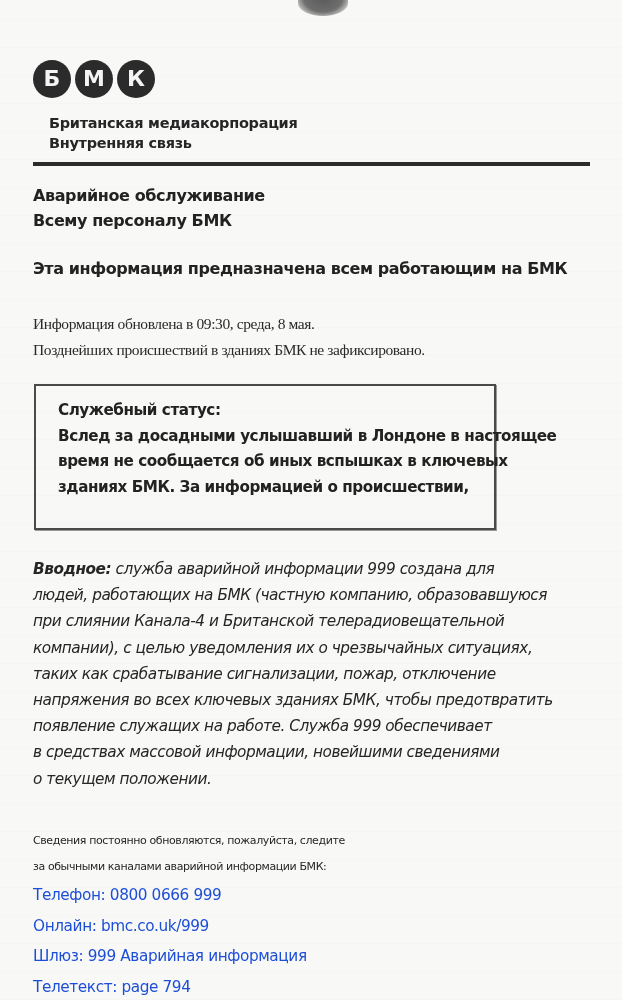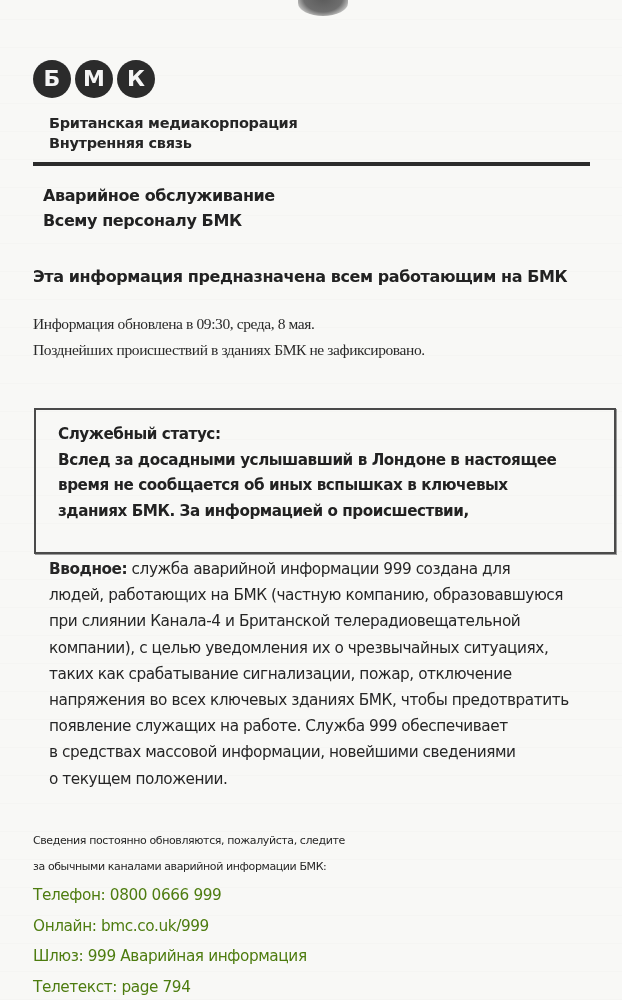--- a/index.html
+++ b/index.html
@@ -34,46 +34,45 @@
       display: flex; align-items: center; justify-content: center;
       font-family: "DejaVu Sans", sans-serif;
       font-weight: bold; font-size: 22px; line-height: 1;
     }
 
     .org-block { position: absolute; left: 16px; top: 113px; }
     .org-line { font-size: 14.5px; font-weight: bold; line-height: 20px; letter-spacing: -0.3px; color: #262626; }
 
     .rule { position: absolute; left: 0; top: 162px; width: 557px; height: 4px; background: #2c2c2c; }
 
-    .heading-block { position: absolute; left: 10px; top: 183px; }
+    .heading-block { position: absolute; left: 0; top: 183px; }
     .heading-line { font-size: 16px; font-weight: bold; line-height: 25px; letter-spacing: -0.4px; color: #222; }
 
-    .audience { position: absolute; left: 0; top: 267px; font-size: 16px; font-weight: bold; letter-spacing: -0.4px; color: #222; white-space: nowrap; }
+    .audience { position: absolute; left: 0; top: 259px; font-size: 16px; font-weight: bold; letter-spacing: -0.4px; color: #222; white-space: nowrap; }
 
     .updated-block { position: absolute; left: 0; top: 311px; font-family: Liberation Serif, serif; }
     .updated-line { font-size: 15.5px; line-height: 26px; letter-spacing: -0.4px; color: #2a2a2a; white-space: nowrap; }
 
     .status-box {
       position: absolute; left: 1px; top: 384px;
-      width: 582px; height: 146px;
+      width: 462px; height: 146px;
       border: 2px solid #4a4a4a;
       box-sizing: border-box;
       padding: 12px 0 0 22px;
       box-shadow: 1px 1px 0 #9a9a9a;
-      margin-top: 24px;
     }
     .status-title, .status-line { font-size: 15.2px; font-weight: bold; line-height: 25.5px; letter-spacing: -0.45px; color: #222; white-space: nowrap; }
 
-    .intro { position: absolute; left: 16px; top: 556px; width: 560px; }
+    .intro { position: absolute; left: 0; top: 556px; width: 560px; font-style: italic; }
     .intro-line { font-size: 15.3px; line-height: 26.2px; letter-spacing: -0.45px; color: #262626; white-space: nowrap; }
     .intro-lead { font-weight: bold; }
 
     .channels { position: absolute; left: 0; top: 828px; }
     .channels-line { font-size: 11px; line-height: 26px; letter-spacing: -0.4px; color: #262626; white-space: nowrap; }
-    .channel-item { font-size: 15.3px; line-height: 30.5px; letter-spacing: -0.4px; color: #4d7c0f; white-space: nowrap; }
+    .channel-item { font-size: 15.3px; line-height: 30.5px; letter-spacing: -0.4px; color: #1d4ed8; white-space: nowrap; }
     .channel-value { }
   </style>
 </head>
 <body>
 
 <div class="page-bg"></div>
 <div class="ink-blot"></div>
 
 <div class="content">
 

